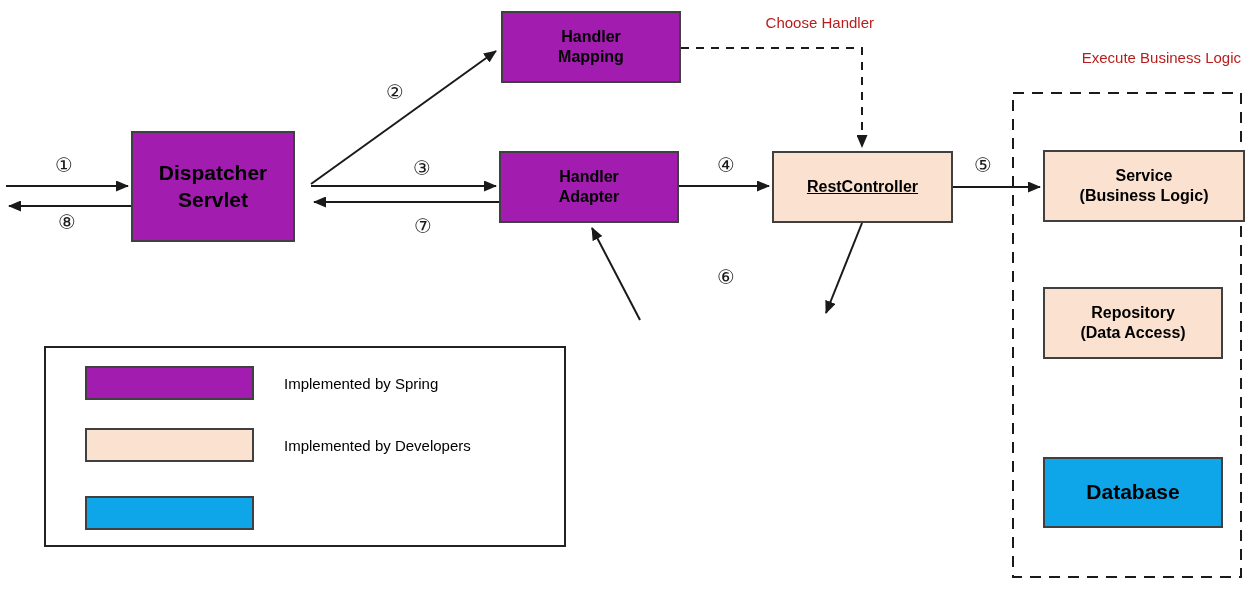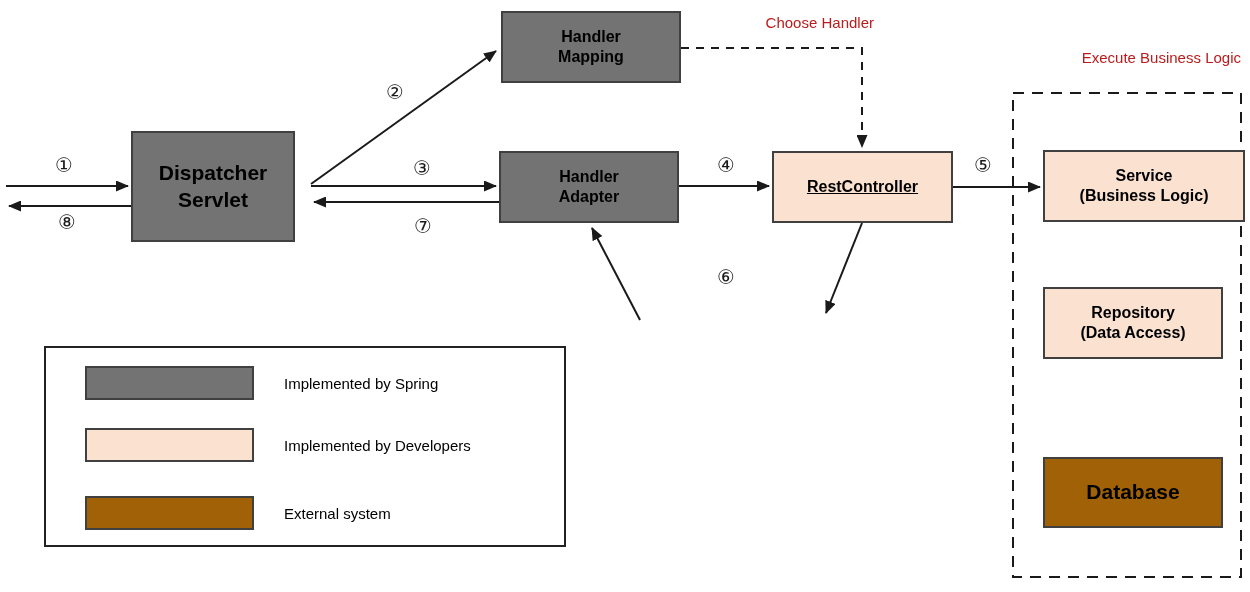--- a/index.html
+++ b/index.html
@@ -13,23 +13,23 @@
   .canvas { position: absolute; inset: 0; width: 1250px; height: 592px; }
   svg.wires { position: absolute; left: 0; top: 0; z-index: 1; }
 
   .node {
     position: absolute; z-index: 2;
     border: 2px solid #404040;
     display: flex; align-items: center; justify-content: center;
     text-align: center; font-weight: bold;
     white-space: pre-line; line-height: 1.25;
   }
-  .fill-spring    { background: #737373; }
+  .fill-spring    { background: #a21caf; }
   .fill-developer { background: #fae1d0; }
-  .fill-external  { background: #a16207; }
+  .fill-external  { background: #0ea5e9; }
 
   .node-dispatcher      { left: 131px; top: 131px; width: 164px; height: 111px; font-size: 21px; }
   .node-handler-mapping { left: 501px; top: 11px;  width: 180px; height: 72px;  font-size: 16px; }
   .node-handler-adapter { left: 499px; top: 151px; width: 180px; height: 72px;  font-size: 16px; }
   .node-rest-controller { left: 772px; top: 151px; width: 181px; height: 72px;  font-size: 16px; text-decoration: underline; }
   .node-response-entity { left: 640px; top: 295px; width: 181px; height: 56px;  font-size: 17px; }
   .node-service         { left: 1043px; top: 150px; width: 202px; height: 72px; font-size: 16px; }
   .node-repository      { left: 1043px; top: 287px; width: 180px; height: 72px; font-size: 16px; }
   .node-database        { left: 1043px; top: 457px; width: 180px; height: 71px; font-size: 21px; }
 
@@ -144,16 +144,15 @@
   <div class="step step-8">⑧</div>
 
   <div class="legend">
     <div class="swatch swatch-1 fill-spring"></div>
     <div class="legend-label label-1">Implemented by Spring</div>
 
     <div class="swatch swatch-2 fill-developer"></div>
     <div class="legend-label label-2">Implemented by Developers</div>
 
     <div class="swatch swatch-3 fill-external"></div>
-    <div class="legend-label label-3">External system</div>
   </div>
 
 </div>
 
 </body></html>

